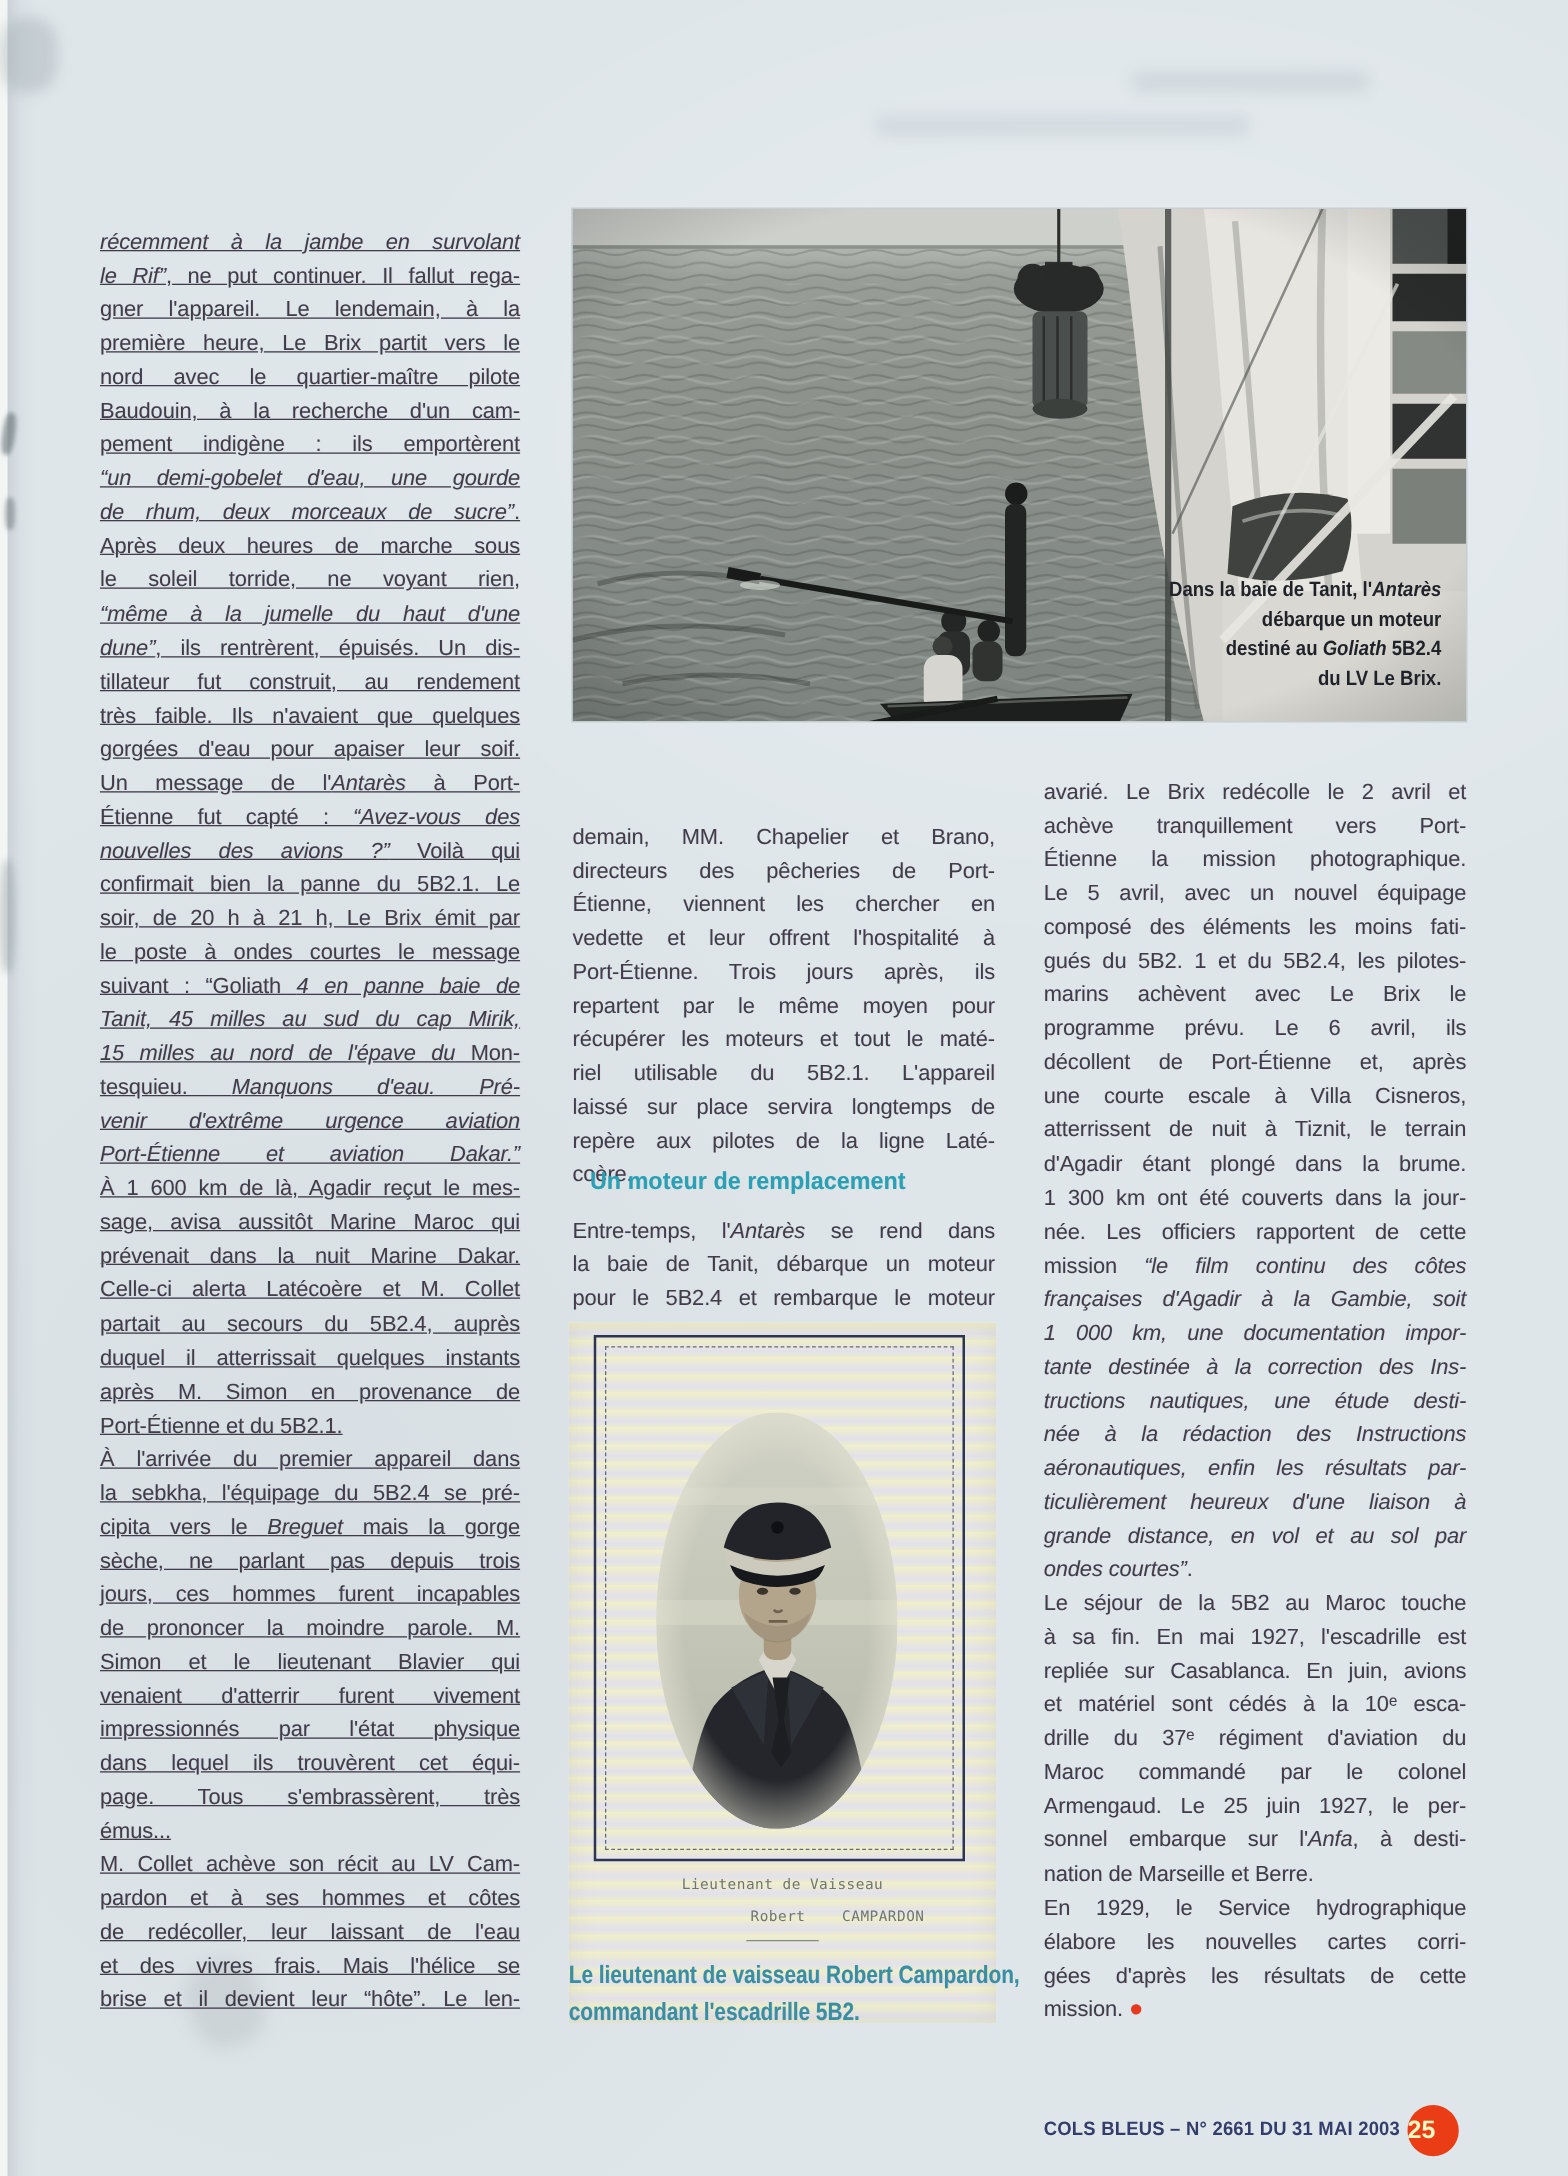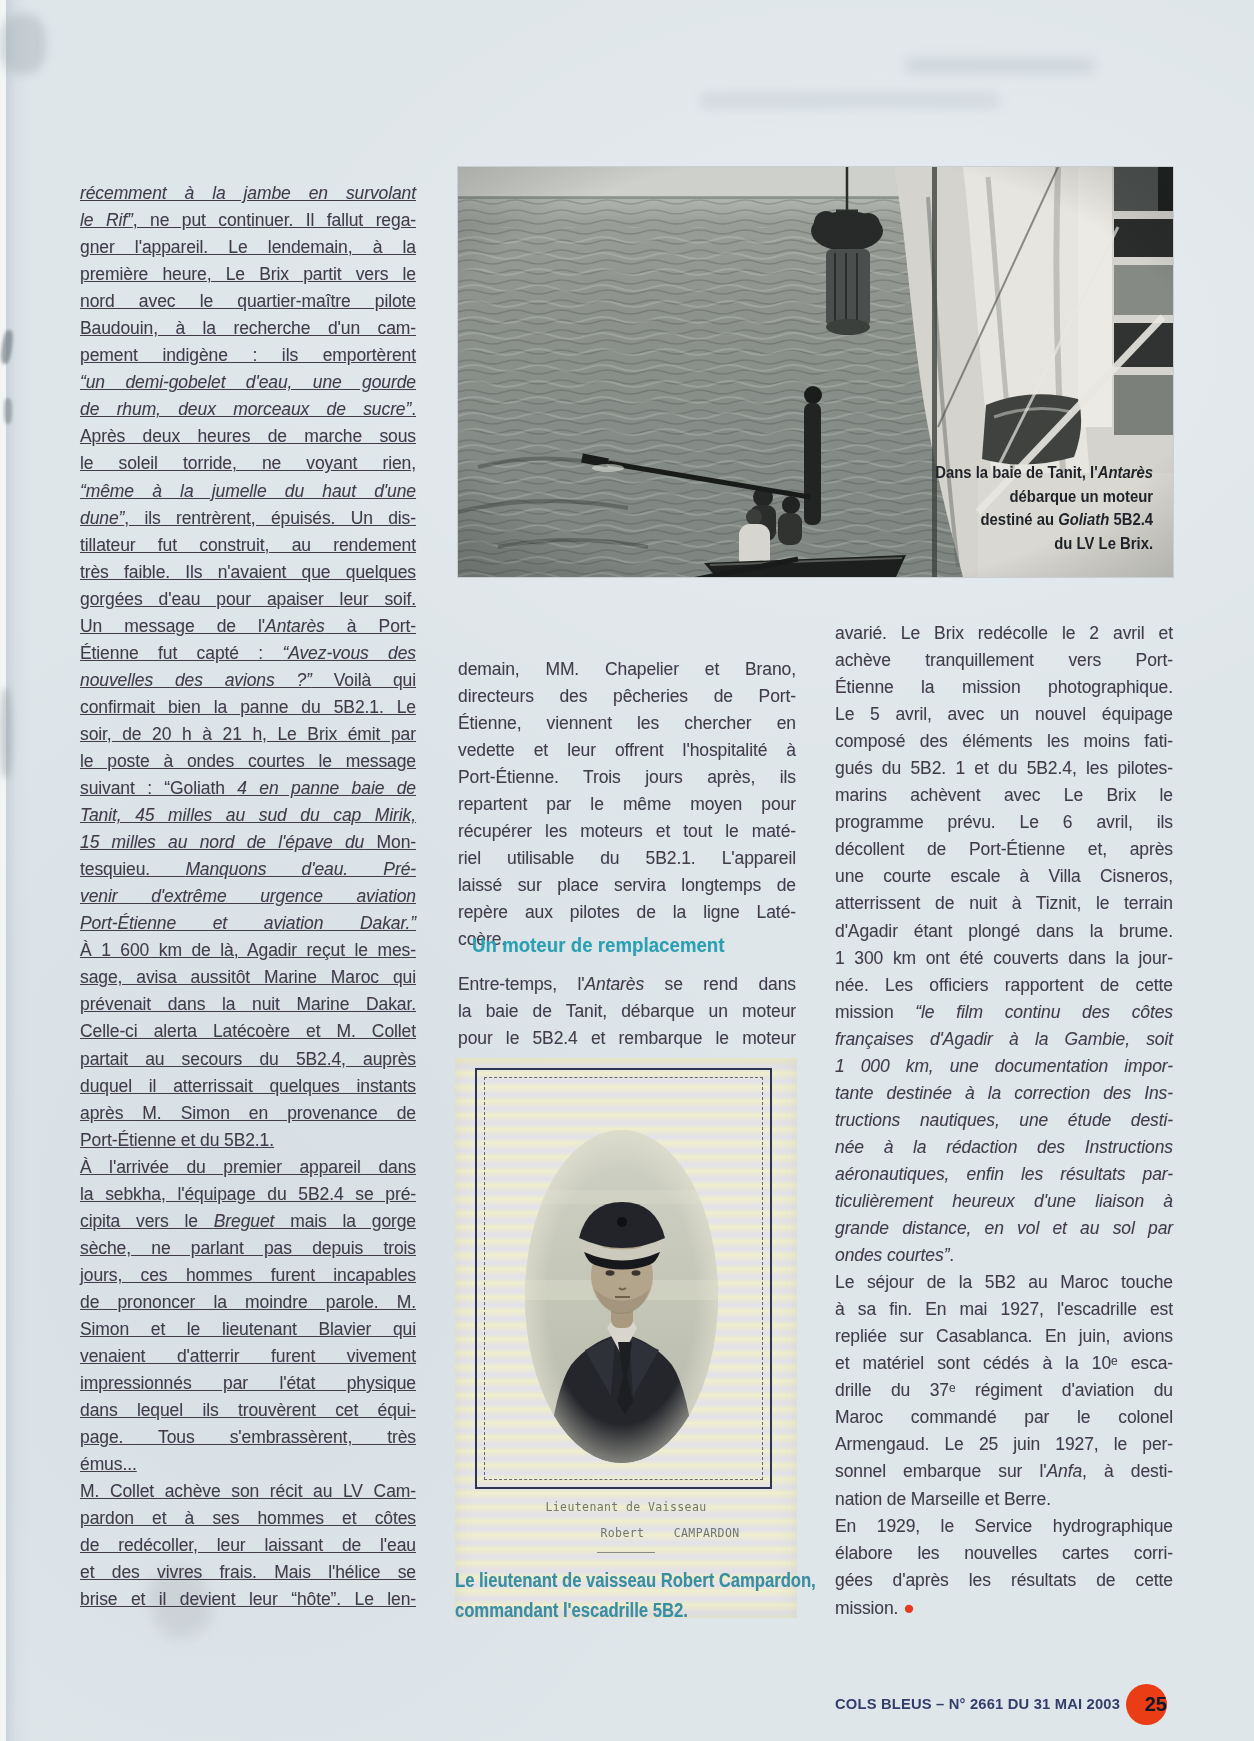--- a/index.html
+++ b/index.html
@@ -51,22 +51,22 @@
 
   .pcaption{position:absolute;left:455px;top:1566px;width:420px;font-size:20px;font-weight:bold;
     color:#3a8ea1;line-height:29.5px;transform:scaleX(.83);transform-origin:left;
     text-shadow:.4px 0 0 rgba(0,110,140,.25);}
   .pcaption div{white-space:nowrap;}
 
   
   .footer-text{position:absolute;right:134px;top:1695px;font-size:15.5px;font-weight:bold;color:#333d6b;
     transform:scaleX(.95);transform-origin:right;white-space:nowrap;letter-spacing:.2px;}
   .page-badge{position:absolute;left:1126px;top:1684px;width:41px;height:41px;border-radius:50%;
-    background:#ea3c15;color:#0f172a;font-size:20px;font-weight:bold;display:flex;
-    align-items:center;justify-content:flex-end;}
+    background:#ea3c15;color:#fef9c3;font-size:20px;font-weight:bold;display:flex;
+    align-items:center;justify-content:flex-start;}
 
   .ghost{position:absolute;background:rgba(180,191,197,.4);filter:blur(6px);border-radius:6px;}
 </style>
 </head>
 <body>
 
 <div class="edge-shade"></div>
 <div class="edge-white"></div>
 <div class="smudge" style="left:0;top:14px;width:46px;height:60px;background:rgba(150,160,165,.35);filter:blur(5px);"></div>
 <div class="smudge" style="left:2px;top:330px;width:10px;height:34px;background:rgba(90,100,105,.55);filter:blur(1.5px);transform:rotate(8deg);"></div>

